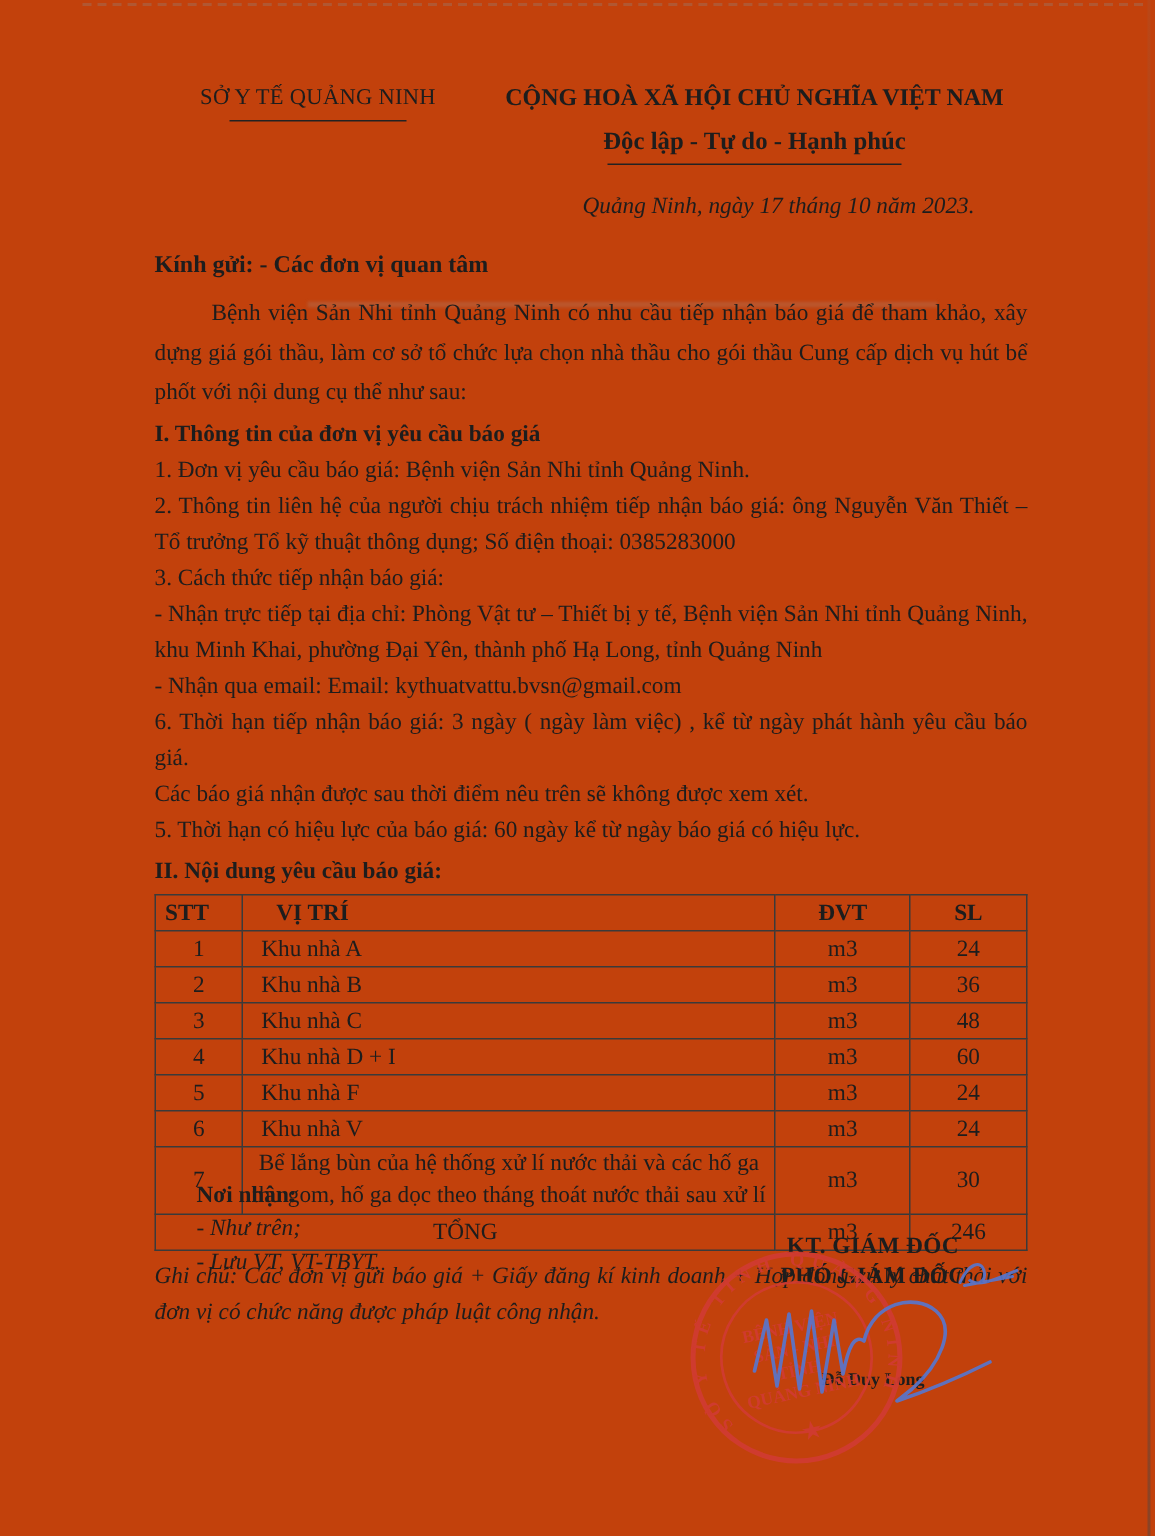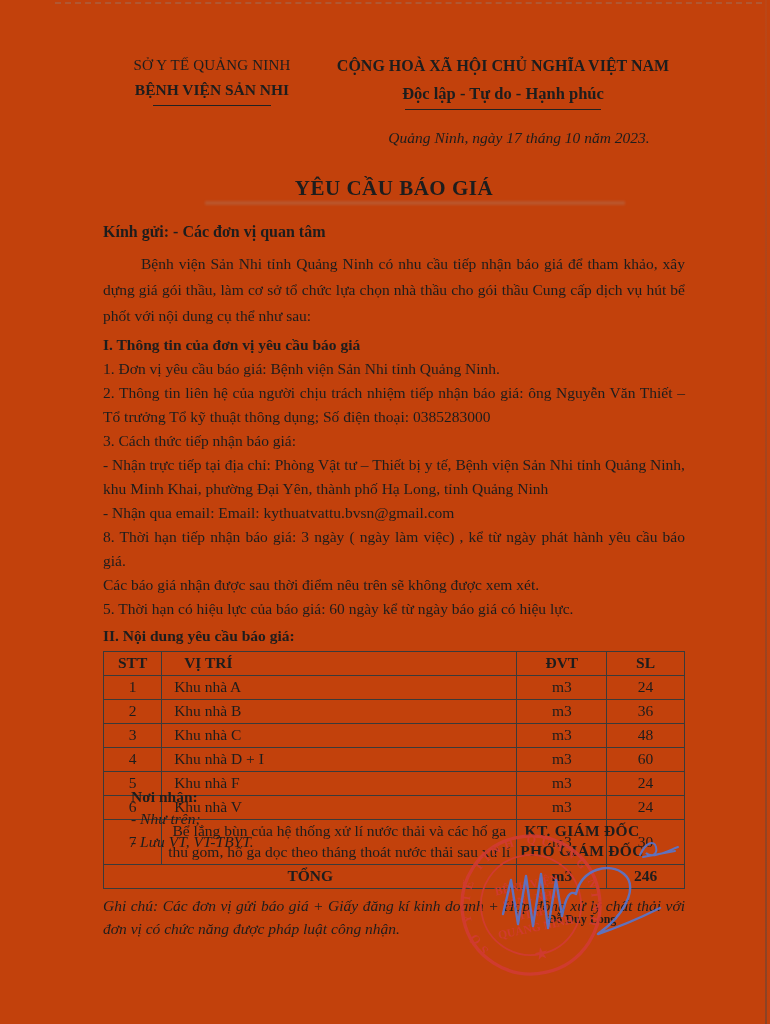--- a/index.html
+++ b/index.html
@@ -41,29 +41,29 @@
   .salutation{margin-top:15px;text-align:left;font-size:16px;font-weight:bold;}
 
   .intro{margin:6px 0 0;text-align:justify;text-indent:38px;line-height:1.7;}
 
   .sec-heading{font-weight:bold;margin-top:3px;}
   .body-line{text-align:justify;}
 
   .quote-table{border-collapse:collapse;width:582px;margin-top:3px;font-size:15.5px;}
   .quote-table th,.quote-table td{border:1px solid #3a3a3a;padding:0 6px;line-height:1.42;height:23px;}
   .quote-table{border:1.5px solid #161616;}
-  .quote-table th{font-weight:bold;text-align:center;}
+  .quote-table th{font-weight:bold;text-align:left;}
   th.h-vitri{text-align:left;padding-left:22px;}
   td.c-stt{text-align:center;width:46px;}
   th.h-stt{width:46px;}
   td.c-vitri{text-align:left;padding-left:12px;width:352px;}
   td.c-dvt,th.h-dvt{text-align:center;width:79px;}
   td.c-sl,th.h-sl{text-align:center;width:67px;}
   tr.row7 td.c-vitri{text-align:center;padding:1px 4px;line-height:1.35;}
-  tr.total-row td{font-weight:bold;}
+  tr.total-row td{font-weight:normal;}
   td.total-label{text-align:center;}
 
   .note{margin-top:5px;font-style:italic;text-align:justify;line-height:1.5;}
 
   .recipients{position:absolute;left:131px;top:786px;font-size:15.5px;line-height:1.45;}
   .recipients-heading{font-weight:bold;}
   .recipients-item{font-style:italic;}
 
   .sig-block{position:absolute;left:462px;top:822px;width:240px;text-align:center;font-size:15.5px;}
   .sig-line1{font-weight:bold;letter-spacing:.3px;}
@@ -89,44 +89,42 @@
 <div class="page">
   <div class="artifact-top"></div>
   <div class="artifact-right"></div>
   <div class="artifact-title-smudge"></div>
 
   <div class="content">
 
     <div class="doc-header">
       <div class="org-block">
         <div class="org-line1">SỞ Y TẾ QUẢNG NINH</div>
-        <div class="org-line2">BỆNH VIỆN SẢN NHI</div>
         <div class="org-underline"></div>
       </div>
       <div class="national-block">
         <div class="nat-line1">CỘNG HOÀ XÃ HỘI CHỦ NGHĨA VIỆT NAM</div>
         <div class="nat-line2">Độc lập - Tự do - Hạnh phúc</div>
         <div class="nat-underline"></div>
       </div>
     </div>
 
     <div class="dateline">Quảng Ninh, ngày 17 tháng 10 năm 2023.</div>
 
-    <div class="doc-title">YÊU CẦU BÁO GIÁ</div>
     <div class="salutation">Kính gửi: - Các đơn vị quan tâm</div>
 
     <p class="intro">Bệnh viện Sản Nhi tỉnh Quảng Ninh có nhu cầu tiếp nhận báo giá để tham khảo, xây dựng giá gói thầu, làm cơ sở tổ chức lựa chọn nhà thầu cho gói thầu Cung cấp dịch vụ hút bể phốt  với nội dung cụ thể như sau:</p>
 
     <div class="sec-heading">I. Thông tin của đơn vị yêu cầu báo giá</div>
     <div class="body-line">1. Đơn vị yêu cầu báo giá: Bệnh viện Sản Nhi tỉnh Quảng Ninh.</div>
     <div class="body-line">2. Thông tin liên hệ của người chịu trách nhiệm tiếp nhận báo giá: ông Nguyễn Văn Thiết – Tổ trưởng Tổ kỹ thuật thông dụng; Số điện thoại: 0385283000</div>
     <div class="body-line">3. Cách thức tiếp nhận báo giá:</div>
     <div class="body-line">- Nhận trực tiếp tại địa chỉ: Phòng Vật tư – Thiết bị y tế, Bệnh viện Sản Nhi tỉnh Quảng Ninh, khu Minh Khai, phường Đại Yên, thành phố Hạ Long, tỉnh Quảng Ninh</div>
     <div class="body-line">- Nhận qua email: Email: kythuatvattu.bvsn@gmail.com</div>
-    <div class="body-line">8. Thời hạn tiếp nhận báo giá: 3 ngày ( ngày làm việc) , kể từ ngày phát hành yêu cầu báo giá.</div>
+    <div class="body-line">6. Thời hạn tiếp nhận báo giá: 3 ngày ( ngày làm việc) , kể từ ngày phát hành yêu cầu báo giá.</div>
     <div class="body-line">Các báo giá nhận được sau thời điểm nêu trên sẽ không được xem xét.</div>
     <div class="body-line">5. Thời hạn có hiệu lực của báo giá: 60 ngày kể từ ngày báo giá có hiệu lực.</div>
 
     <div class="sec-heading">II. Nội dung yêu cầu báo giá:</div>
 
     <table class="quote-table">
       <thead>
         <tr>
           <th class="h-stt">STT</th>
           <th class="h-vitri">VỊ TRÍ</th>

